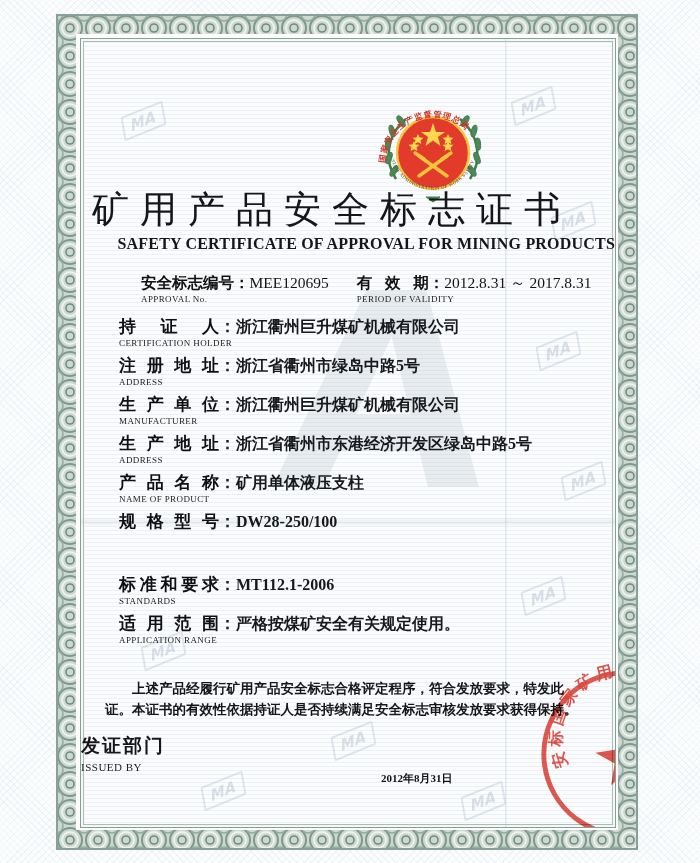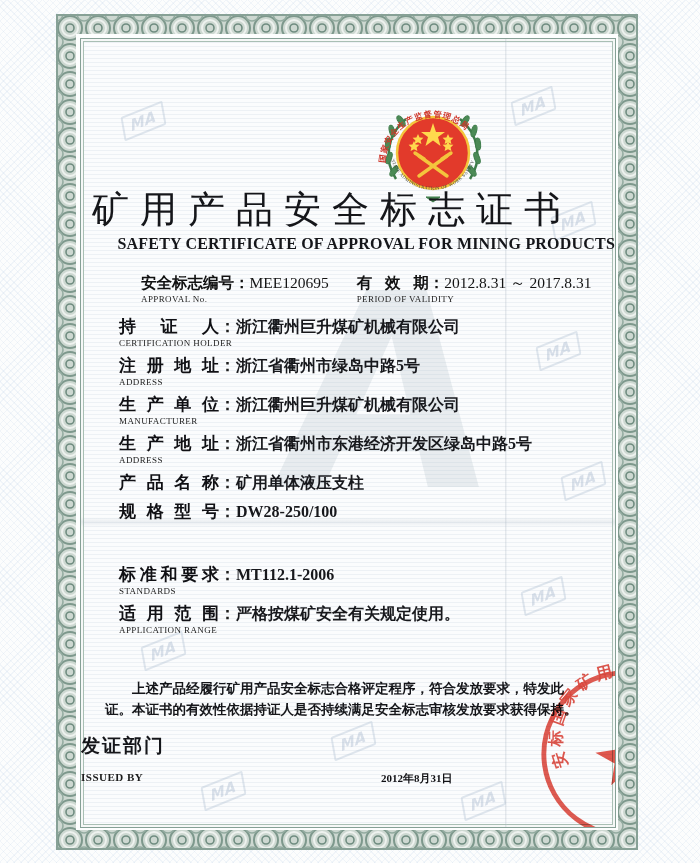--- a/index.html
+++ b/index.html
@@ -62,21 +62,21 @@
     font-weight:bold;font-size:17px;vertical-align:bottom;color:#101014;}
   .colon{font-weight:bold;font-size:17px;}
   .fval{font-size:16px;font-weight:bold;color:#17181c;font-family:"Liberation Serif",serif;}
   .gap{height:34px;}
   
   .statement{position:absolute;left:24px;top:640px;width:474px;
     font-size:13.5px;font-weight:bold;line-height:1.55;text-indent:2em;color:#15161a;}
   
   .issuedby{position:absolute;left:0;width:534px;top:694px;text-align:left;}
   .issuedby .zh{font-size:19px;font-weight:bold;letter-spacing:2px;color:#15161a;}
-  .issuedby .en{font-size:11px;letter-spacing:.5px;margin-top:12px;color:#1c1c1c;font-weight:bold;}
+  .issuedby .en{font-size:11px;letter-spacing:.5px;margin-top:2px;color:#1c1c1c;}
   .datestamp{position:absolute;left:300px;top:732px;font-size:11px;font-weight:bold;color:#101014;}
   
   .stamp{position:absolute;left:456px;top:622px;mix-blend-mode:multiply;opacity:.92;
     transform:rotate(-8deg);}
 </style>
 </head>
 <body>
 
 <div class="outer-texture"></div>
 
@@ -187,20 +187,21 @@
     <div class="frow">
       <div class="line"><span class="cjk">生产单位</span><span class="colon">：</span><span class="fval">浙江衢州巨升煤矿机械有限公司</span></div>
       <div class="sub">MANUFACTURER</div>
     </div>
     <div class="frow">
       <div class="line"><span class="cjk">生产地址</span><span class="colon">：</span><span class="fval">浙江省衢州市东港经济开发区绿岛中路5号</span></div>
       <div class="sub">ADDRESS</div>
     </div>
     <div class="frow">
       <div class="line"><span class="cjk">产品名称</span><span class="colon">：</span><span class="fval">矿用单体液压支柱</span></div>
+      <div class="sub">NAME OF PRODUCT</div>
     </div>
     <div class="frow">
       <div class="line"><span class="cjk">规格型号</span><span class="colon">：</span><span class="fval">DW28-250/100</span></div>
     </div>
 
     <div class="gap"></div>
 
     <div class="frow">
       <div class="line"><span class="cjk">标准和要求</span><span class="colon">：</span><span class="fval">MT112.1-2006</span></div>
       <div class="sub">STANDARDS</div>

